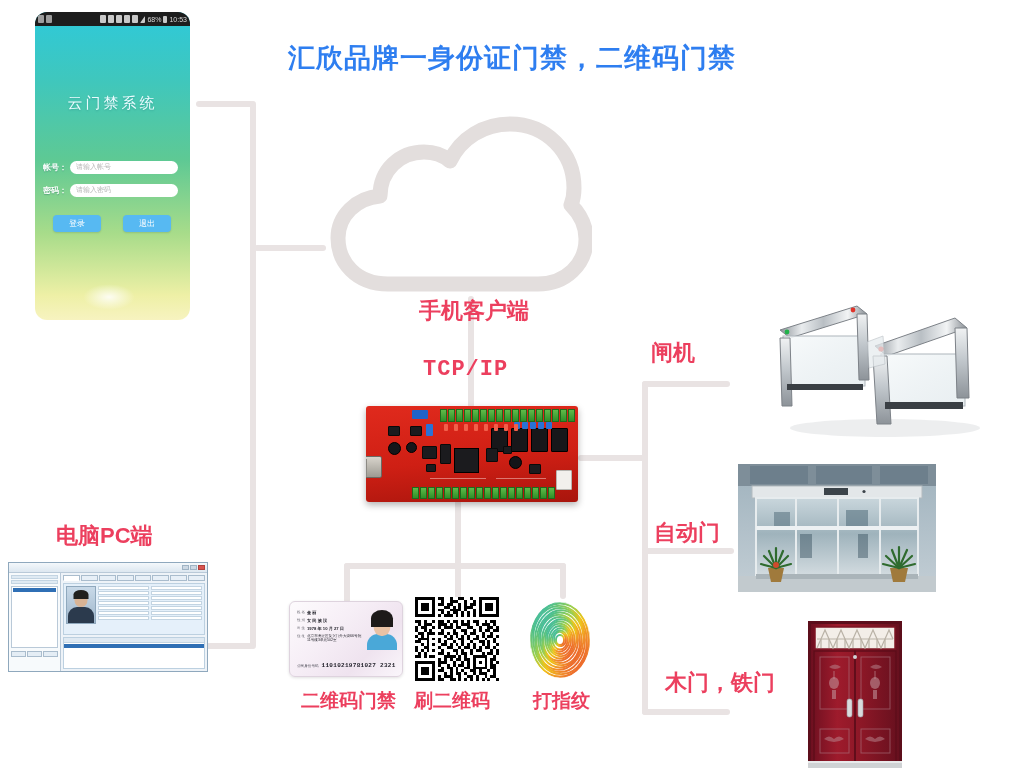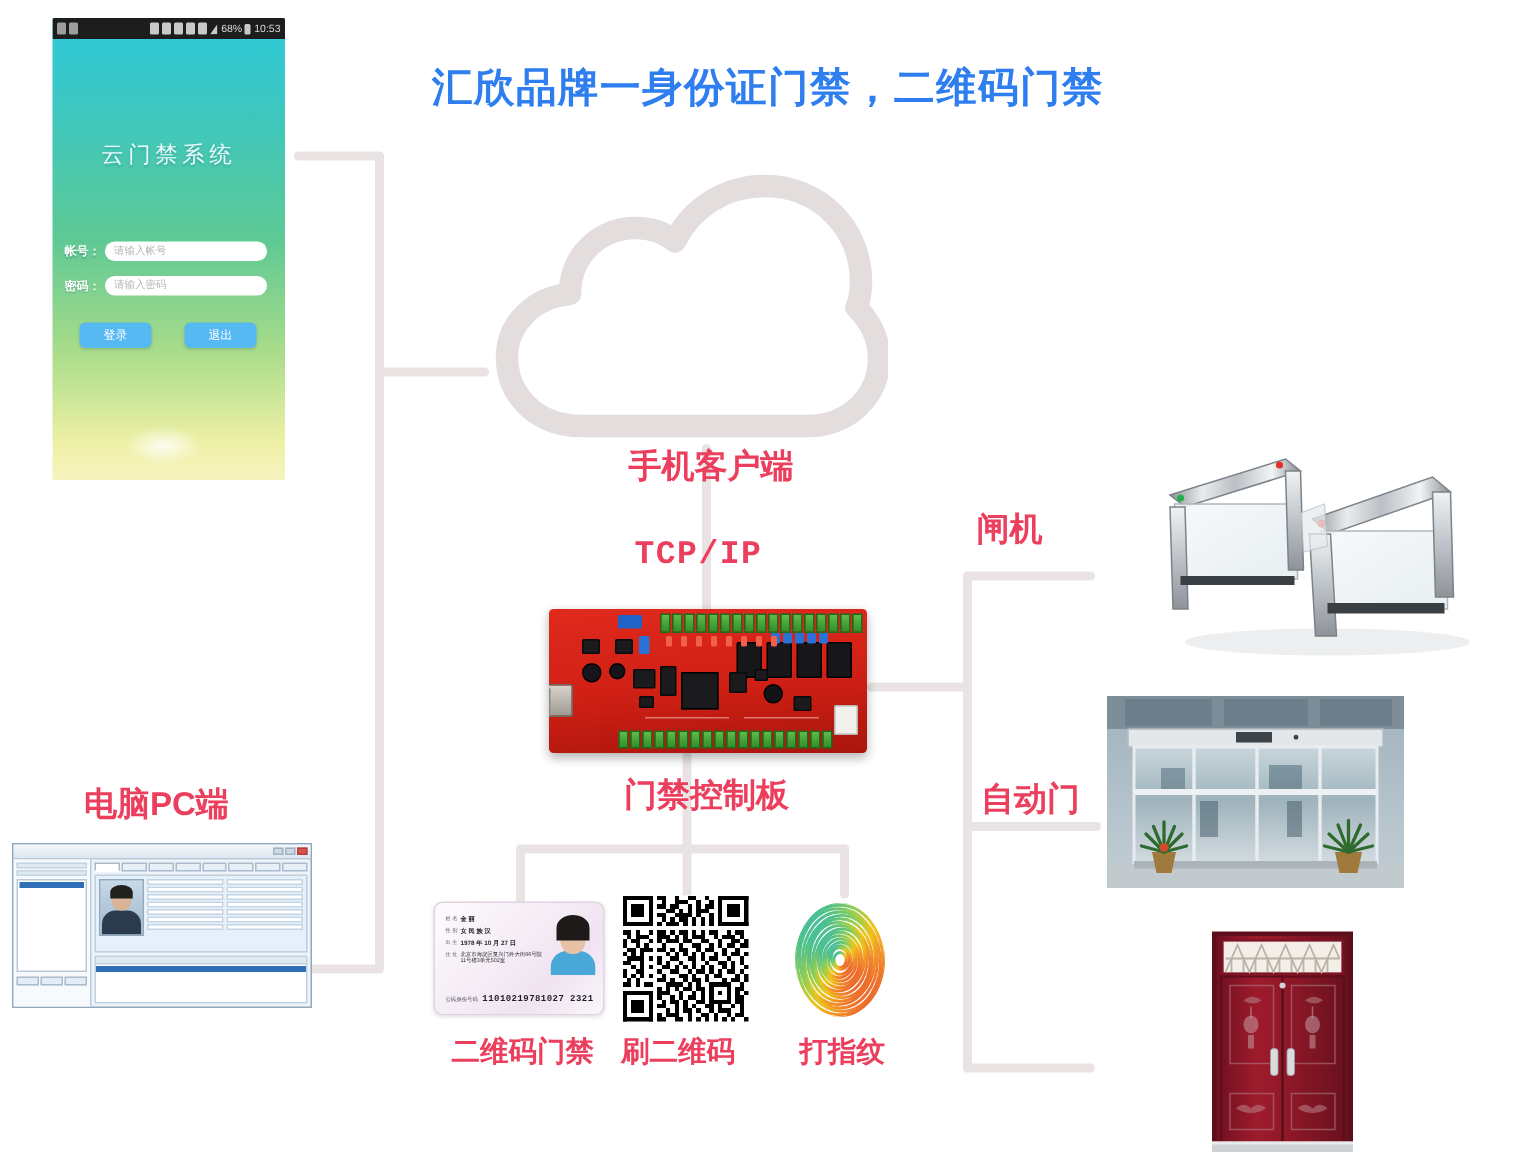--- a/index.html
+++ b/index.html
@@ -27,21 +27,21 @@
   .lbl{position:absolute;color:#ec3f5e;font-size:22px;font-weight:bold;white-space:nowrap;}
   .lbl.sm{font-size:19px;}
   .lbl.mono{font-family:"Liberation Mono","DejaVu Sans Mono",monospace;letter-spacing:1px;}
 
   
   .ln{position:absolute;background:#e9e3e3;}
 
   
   .phone{position:absolute;left:35px;top:12px;width:155px;height:308px;
          background:linear-gradient(180deg,#2ec9da 0%,#3fc7bd 22%,#5ec994 48%,#a8dc8a 72%,#eef0a6 92%,#f7f3c0 100%);
-         overflow:hidden;border-radius:1px;}
+         overflow:hidden;border-radius:12px;}
   .phone .statusbar{height:14px;background:#1d1d1d;color:#d8d8d8;font-size:7px;
         display:flex;align-items:center;justify-content:space-between;padding:0 3px;}
   .phone .sb-left{display:flex;gap:2px;align-items:center;}
   .phone .sb-right{display:flex;gap:2px;align-items:center;}
   .sbicon{display:inline-block;width:6px;height:8px;background:#c9c9c9;border-radius:1px;}
   .sbicon.b{background:#9d9d9d;}
   .sbicon.tri{width:0;height:0;background:none;border-left:5px solid transparent;border-bottom:7px solid #c9c9c9;}
   .phone .apptitle{margin-top:68px;text-align:center;color:#eafcff;font-size:15px;letter-spacing:3px;
         text-shadow:0 1px 2px rgba(0,80,90,.25);}
   .phone .frow{display:flex;align-items:center;margin:0 0 0 8px;gap:3px;height:16px;}
@@ -370,21 +370,20 @@
     <div class="led" style="left:88px;top:18px;"></div>
     <div class="led" style="left:98px;top:18px;"></div>
     <div class="led" style="left:108px;top:18px;"></div>
     <div class="led" style="left:118px;top:18px;"></div>
     <div class="led" style="left:128px;top:18px;"></div>
     <div class="led" style="left:138px;top:18px;"></div>
     <div class="led" style="left:148px;top:18px;"></div>
     <div class="silk" style="left:64px;top:72px;width:56px;"></div>
     <div class="silk" style="left:130px;top:72px;width:50px;"></div>
   </div>
-  <div class="lbl" style="left:416px;top:515px;">门禁控制板</div>
 
   <div class="idcard">
     <div class="rows">
       <div class="row">
         <span class="k">姓 名</span>
         <span class="v">金 丽</span>
       </div>
       <div class="row">
         <span class="k">性 别</span>
         <span class="v">女    民 族  汉</span>
@@ -784,20 +783,21 @@
             <path d="M161,104 L161,83"></path>
           <path d="M161,104 L169,86"></path>
             <path d="M161,104 L174,92"></path>
             <path d="M161,104 L145,100"></path>
           <path d="M161,104 L177,100"></path>
         </g>
       </g>
     </svg>
   </div>
 
+  <div class="lbl" style="left:665px;top:668px;">木门，铁门</div>
   <div class="irondoor">
     <svg viewBox="0 0 110 151" width="110" height="151" aria-hidden="true">
       <defs>
         <linearGradient id="wood" x1="0" y1="0" x2="1" y2="0">
           <stop offset="0%" stop-color="#6e1020"></stop>
             <stop offset="30%" stop-color="#9e1b2c"></stop>
           <stop offset="60%" stop-color="#8a1726"></stop>
             <stop offset="100%" stop-color="#67101e"></stop>
         </linearGradient>
       </defs>

